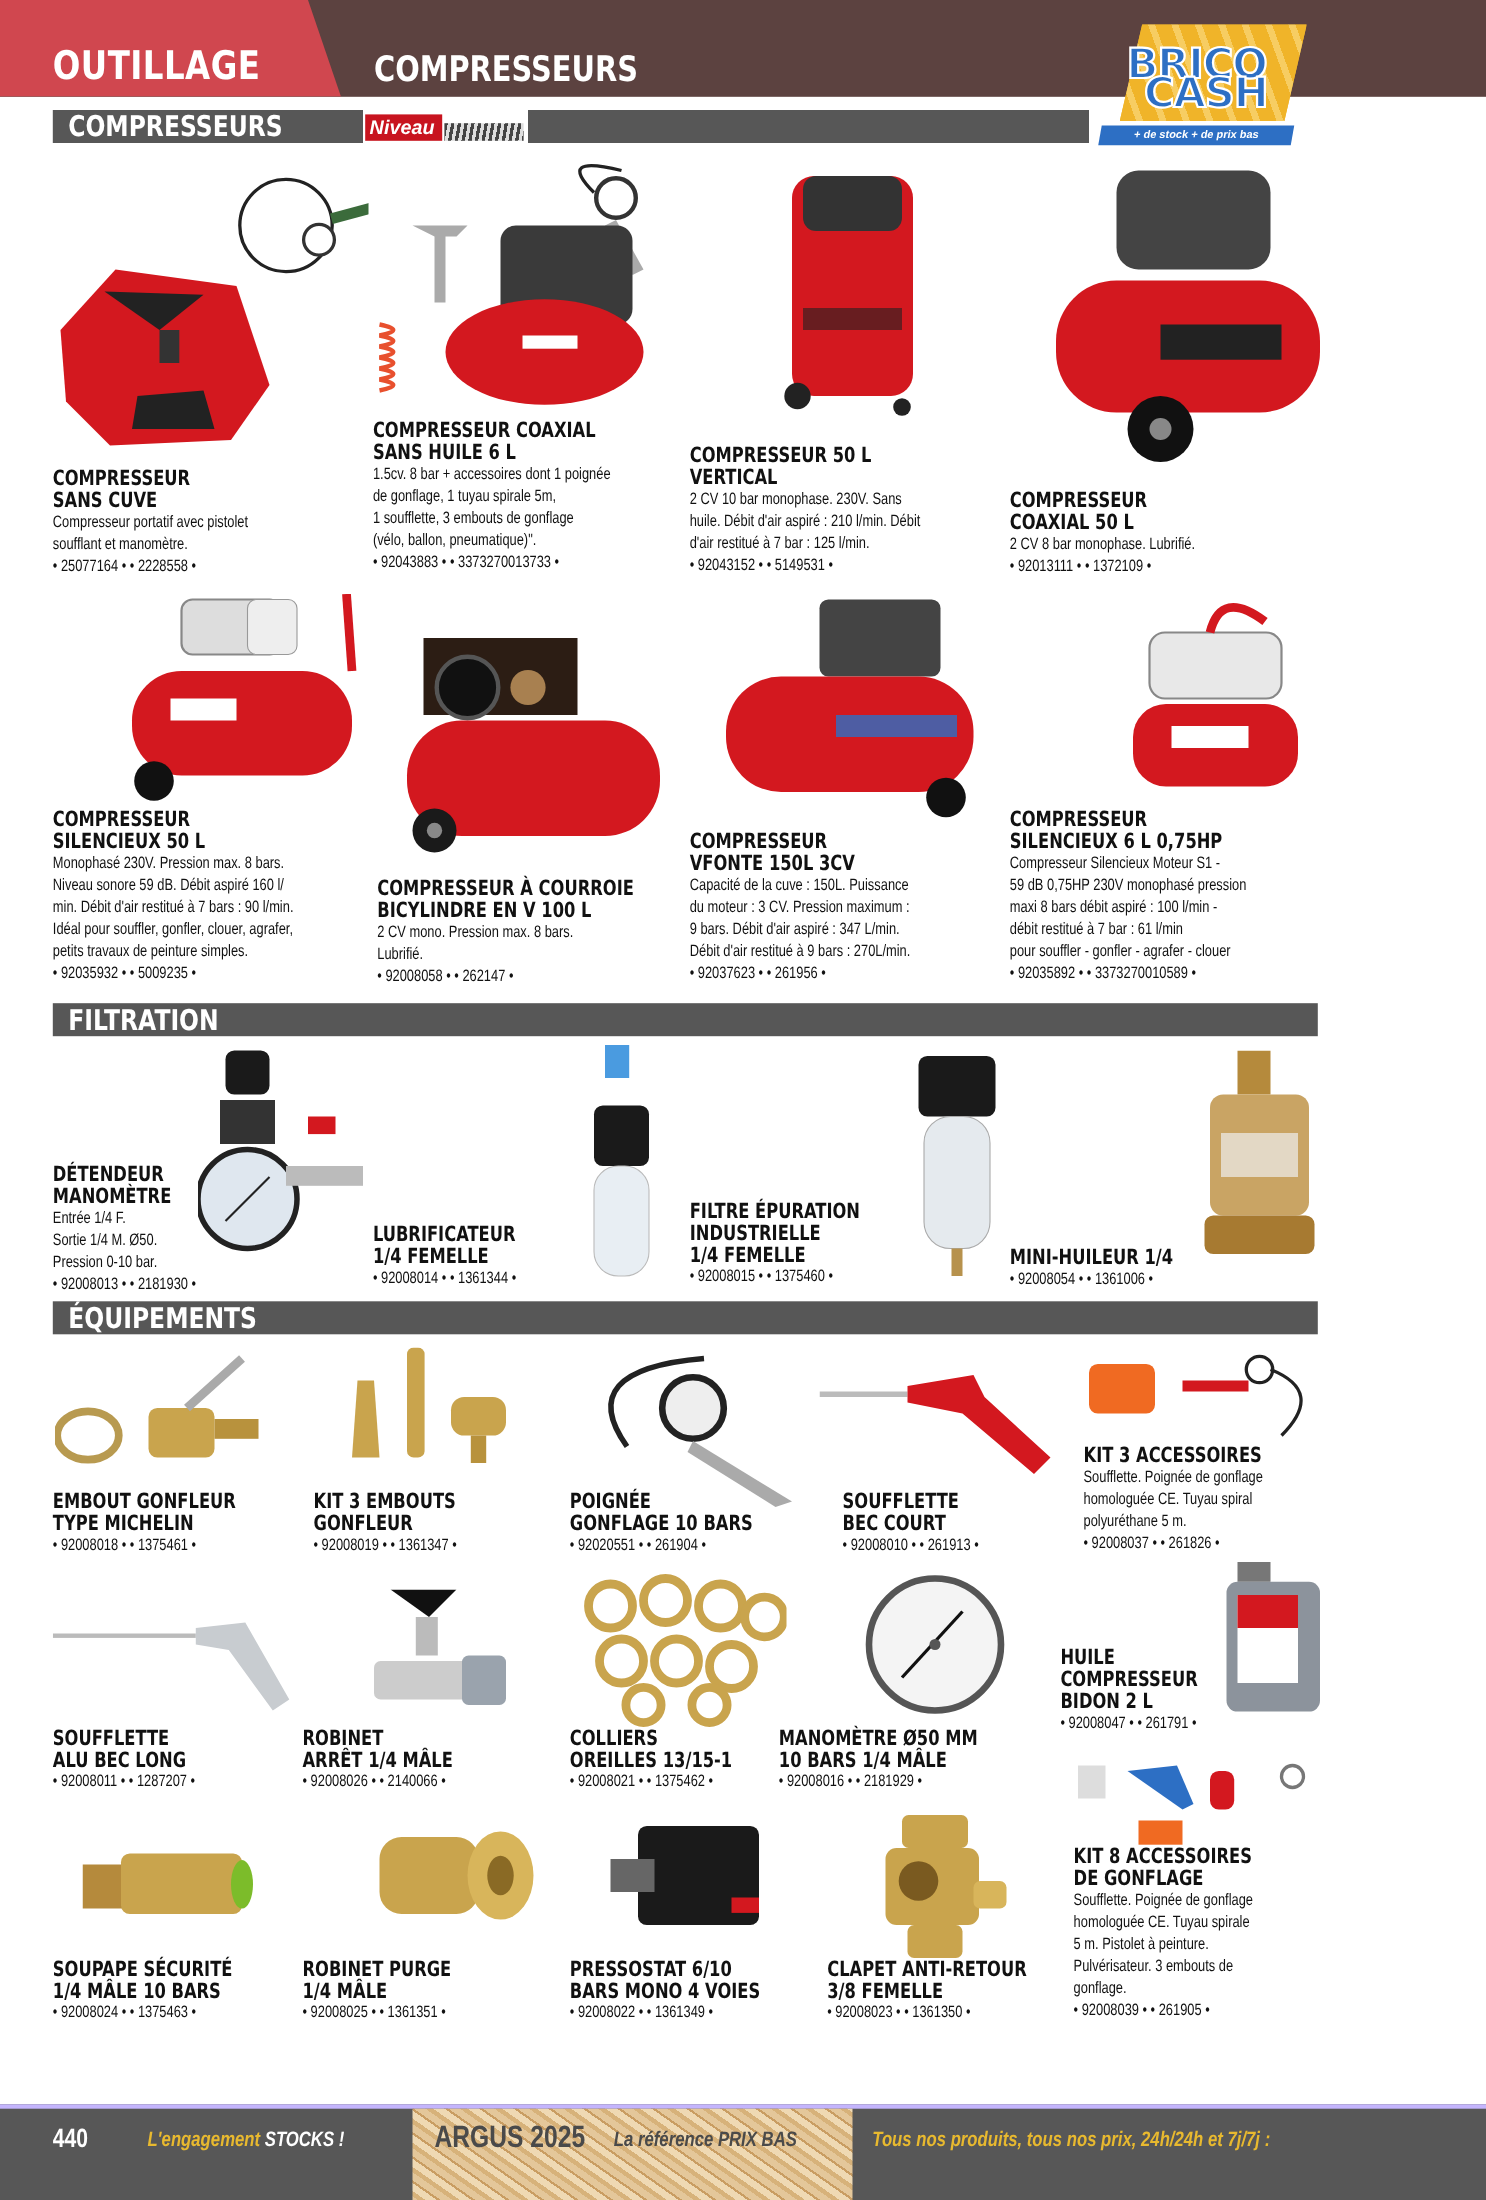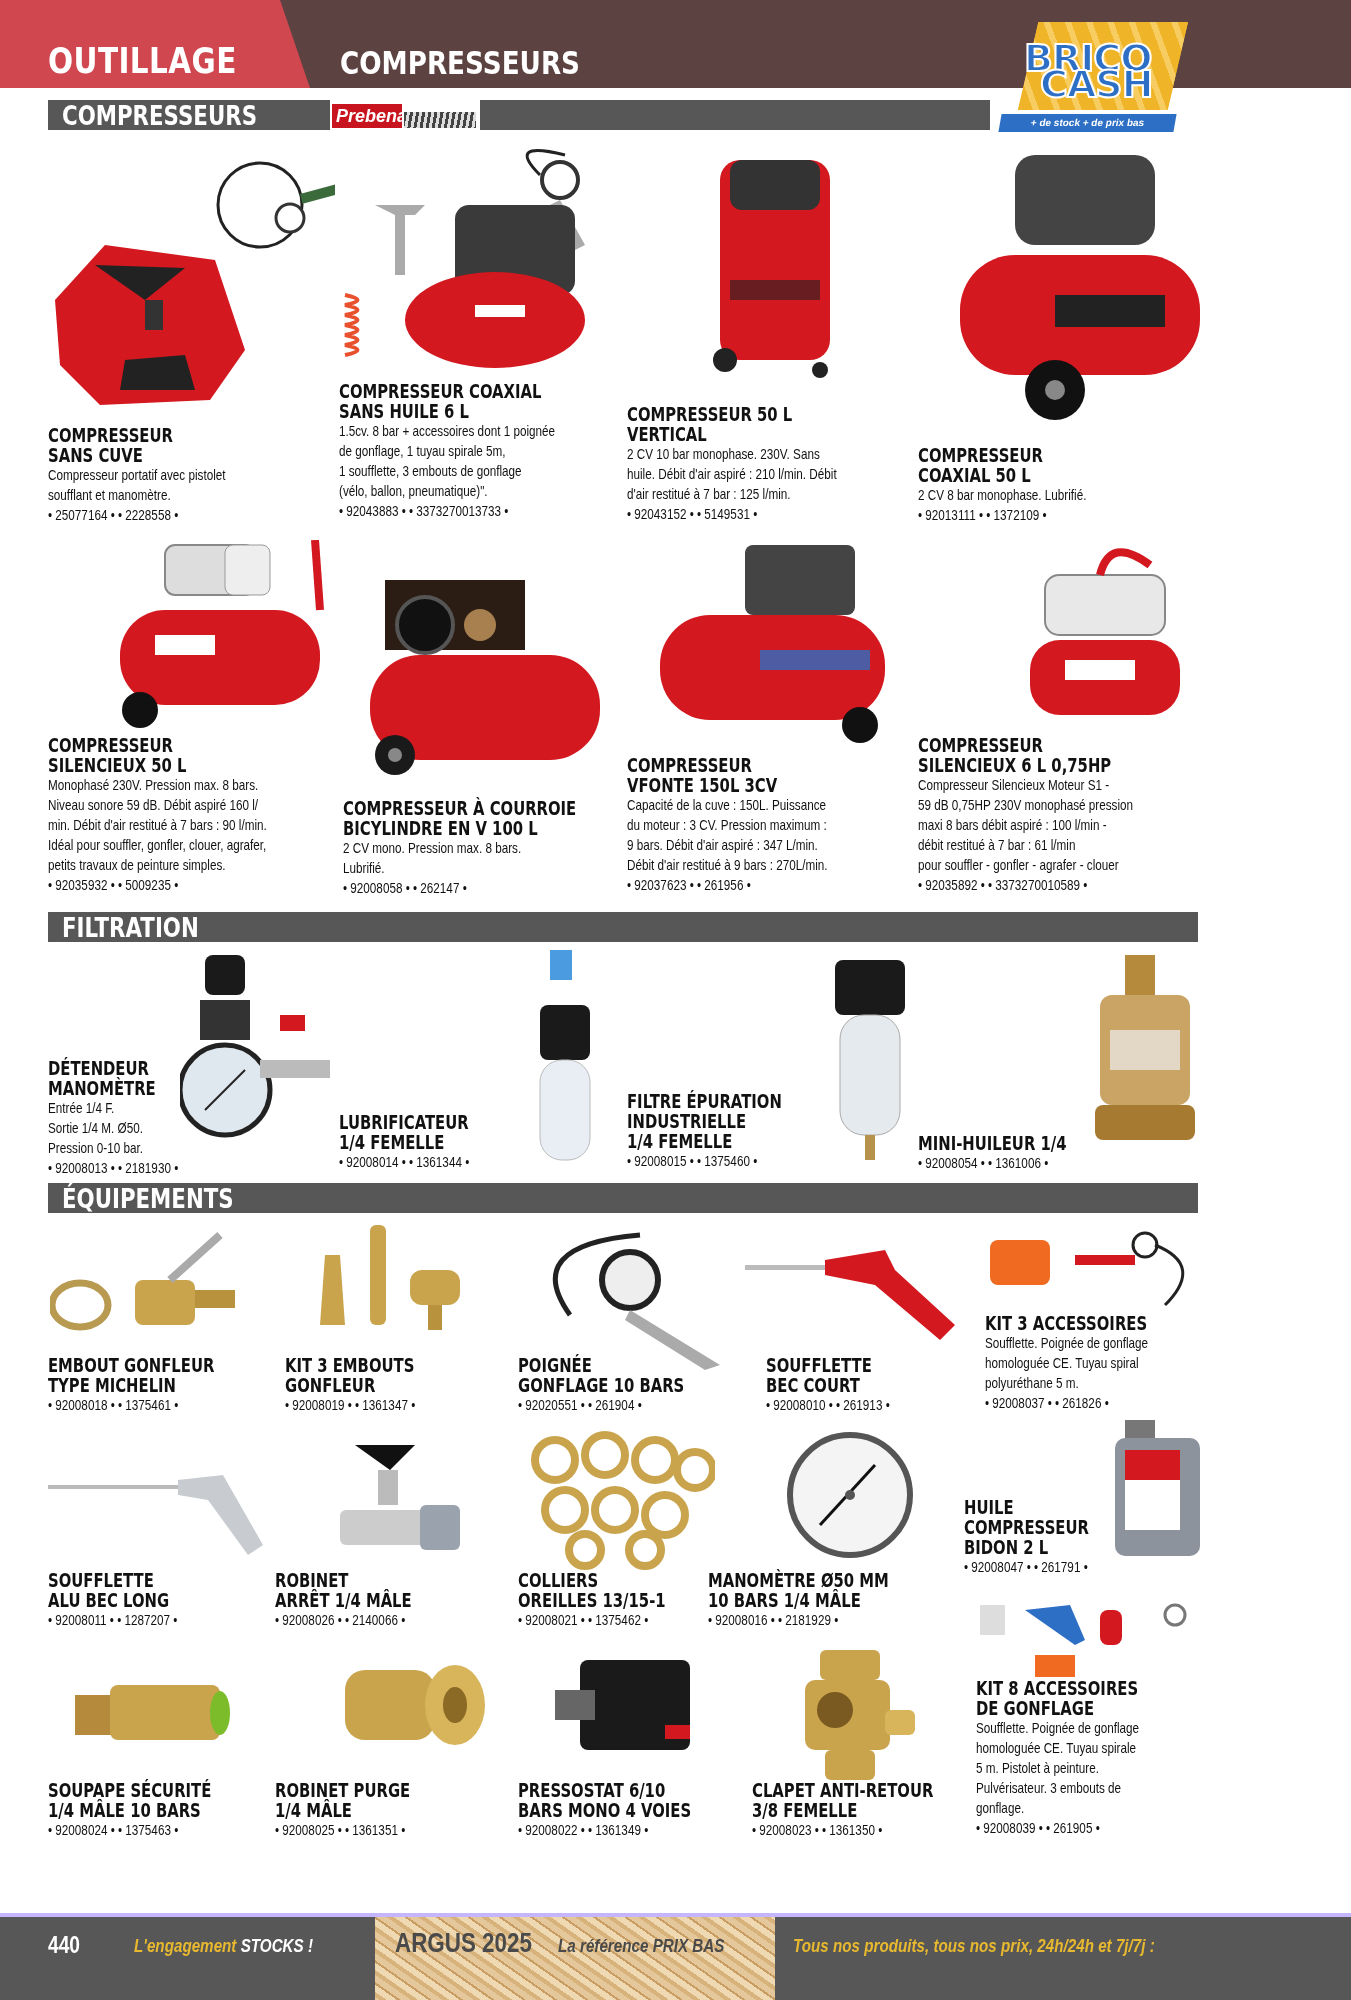--- a/index.html
+++ b/index.html
@@ -68,21 +68,21 @@
   <div class="bg"></div>
   <div class="t1">BRICO</div>
   <div class="t2">CASH</div>
   <div class="tag">+ de stock + de prix bas</div>
 </div>
 
 <div class="secbar" style="top:100px;width:942px;">
   <div class="lbl">COMPRESSEURS</div>
 </div>
 <div class="brand-badge">
-  <div class="r">Prebena</div>
+  <div class="r">Niveau</div>
   <div class="small">air comprimé</div>
   <div class="stripes"></div>
 </div>
 
 <svg class="img" style="left:45px;top:150px" width="290" height="280">
   <ellipse cx="215" cy="55" rx="42" ry="42" fill="none" stroke="#222" stroke-width="3"></ellipse>
   <circle cx="245" cy="68" r="14" fill="#fff" stroke="#333" stroke-width="3"></circle>
   <rect x="255" cy="40" y="44" width="40" height="10" fill="#3b6b3b" transform="rotate(-15 255 44)"></rect>
   <path d="M10 150 L60 95 L170 110 L200 200 L165 250 L55 255 L15 215 Z" fill="#d3181f"></path>
   <path d="M50 115 L140 118 L100 150 Z" fill="#222"></path>

